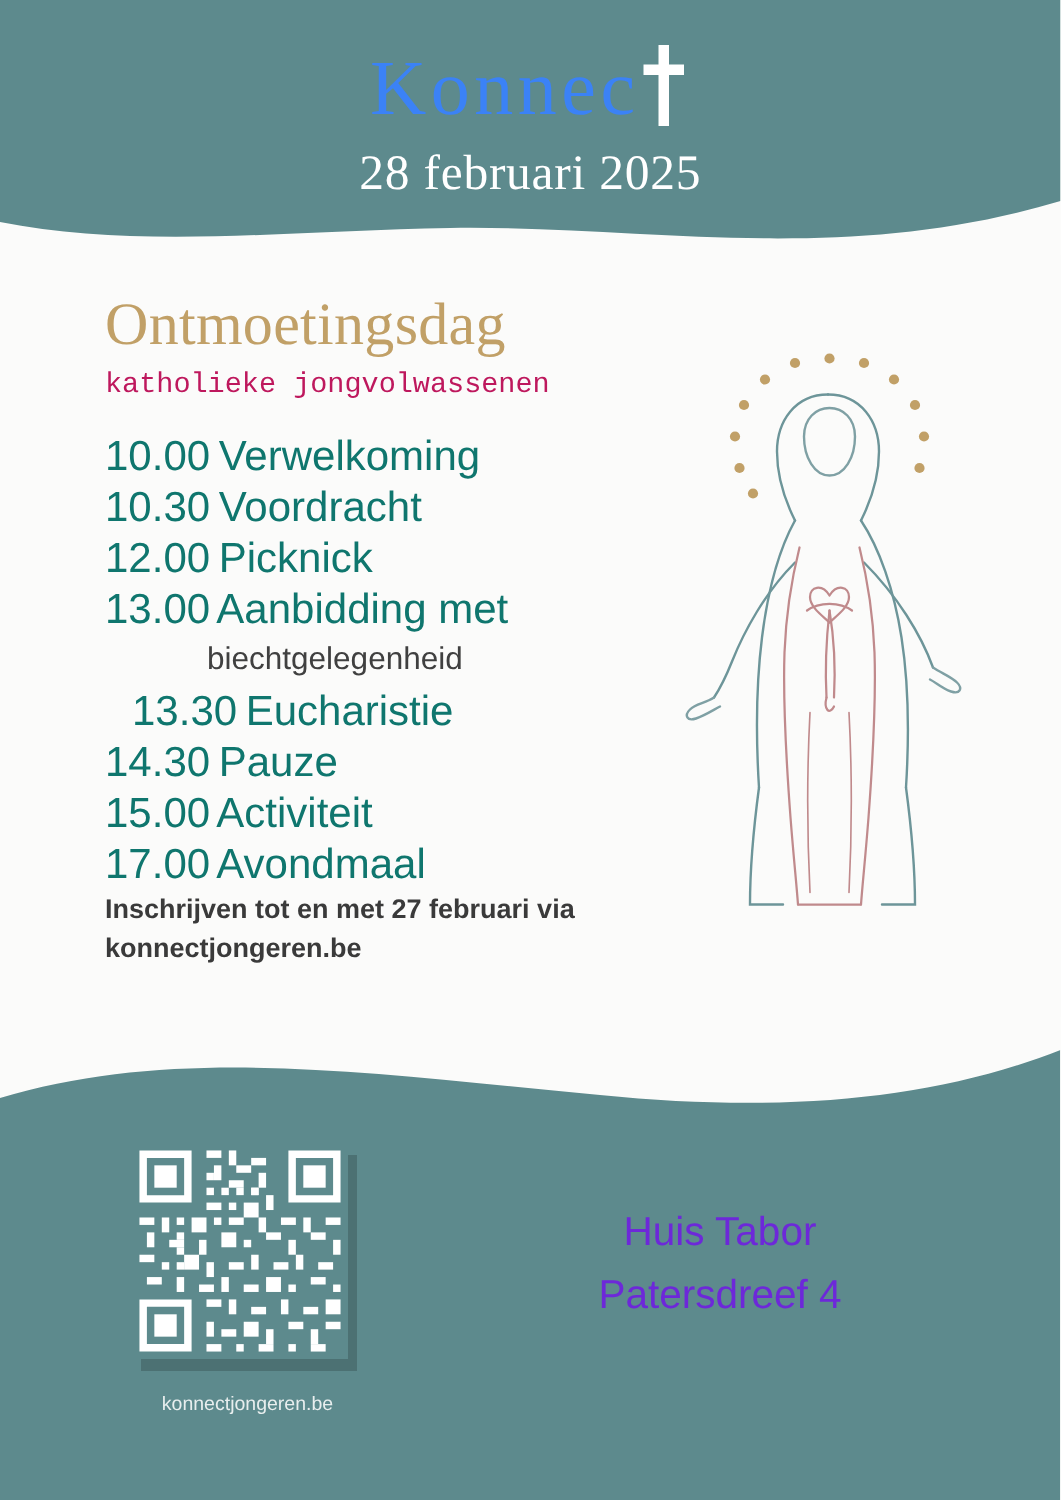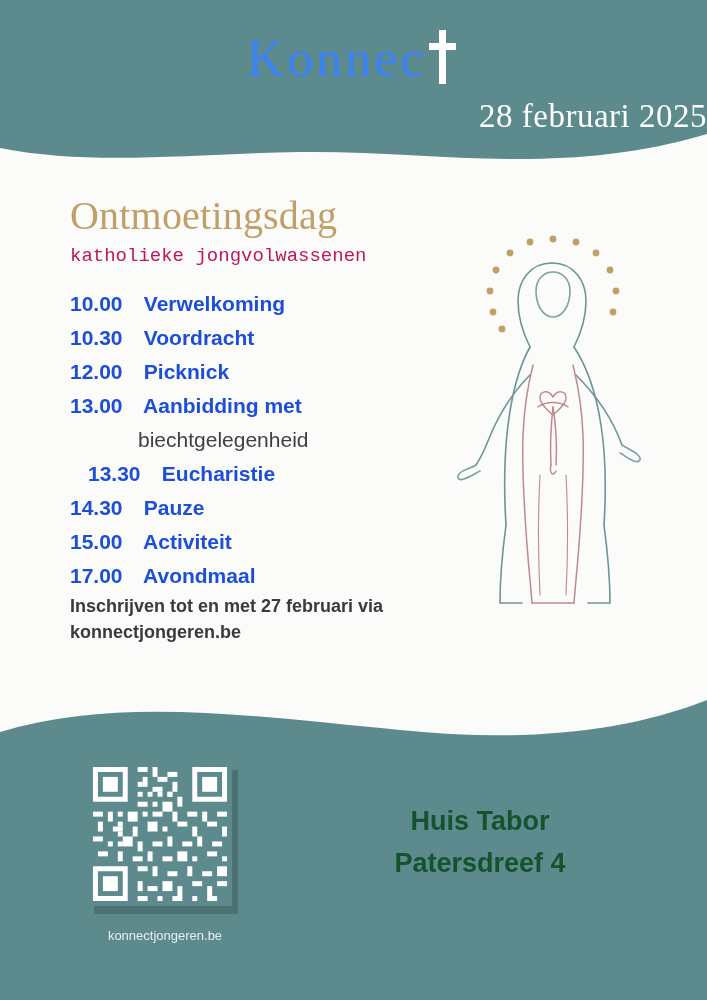--- a/index.html
+++ b/index.html
@@ -48,21 +48,21 @@
   }
   .top-title .cross {
     position: relative;
     display: inline-block;
   }
   .top-date {
     position: absolute;
     top: 98px;
     left: 0;
     width: 707px;
-    text-align: right;
+    text-align: center;
     color: #ffffff;
     font-family: "Liberation Serif", serif;
     font-size: 33px;
     letter-spacing: 0.5px;
   }
 
   
   .heading {
     position: absolute;
     left: 70px;
@@ -82,25 +82,24 @@
     font-size: 19px;
   }
 
   .schedule {
     position: absolute;
     left: 70px;
     top: 287px;
     width: 380px;
   }
   .sched-row {
-    font-size: 21px;
-    color: #1d4ed8;
+    font-size: 28px;
+    color: #0f766e;
     line-height: 34px;
     white-space: nowrap;
-    font-weight: bold;
   }
   .sched-row .t {
     display: inline-block;
   }
   .sched-cont {
     font-size: 21px;
     color: #404040;
     line-height: 34px;
     padding-left: 68px;
   }
@@ -168,23 +167,23 @@
     text-align: center;
     color: #e8eeee;
     font-size: 13px;
   }
   .address {
     position: absolute;
     right: 62px;
     top: 800px;
     width: 330px;
     text-align: center;
-    color: #14532d;
+    color: #6d28d9;
     font-size: 27px;
-    font-weight: bold;
+    font-weight: normal;
     line-height: 42px;
   }
 </style>
 </head>
 <body>
 
 <div class="poster">
 
   <div class="top-band">
     <svg width="707" height="185" viewBox="0 0 707 185" xmlns="http://www.w3.org/2000/svg">

